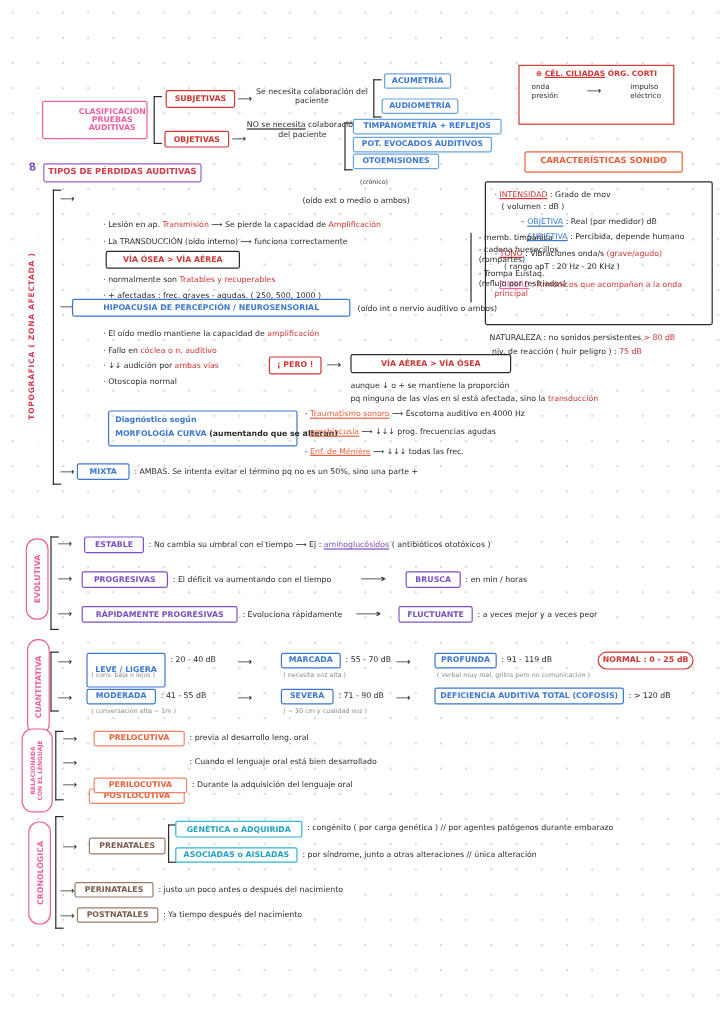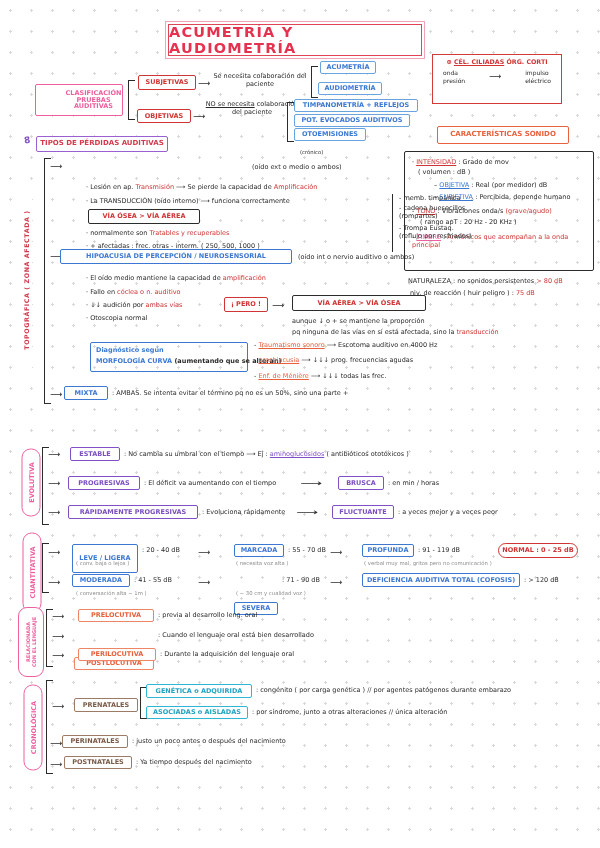--- a/index.html
+++ b/index.html
@@ -46,21 +46,20 @@
   .corti{position:absolute;left:432px;top:54px;width:130px;height:50px;border:1.6px solid #d23b35;background:#fff;box-sizing:border-box;padding:3px 4px;}
   .corti .t{font-size:6.3px;font-weight:bold;text-align:center;}
   .corti .body{display:flex;align-items:center;justify-content:space-between;margin-top:4px;padding:0 6px;font-size:6px;line-height:1.25;}
   .marker8{position:absolute;left:24px;top:135px;color:#8050c8;font-weight:bold;font-size:9px;transform:rotate(-8deg);}
 </style>
 </head>
 <body>
 
 <div class="page">
 
-  <div class="title-box">ACUMETRÍA Y AUDIOMETRÍA</div>
 
   <div class="box b-pink wrap" style="left:35px;top:84px;width:88px;height:32px;">CLASIFICACIÓN PRUEBAS AUDITIVAS</div>
   <i class="brk" style="left:128px;top:80px;height:38px;"></i>
   <div class="box b-red" style="left:138px;top:75px;width:58px;height:15px;">SUBJETIVAS</div>
   <i class="arr" style="left:198px;top:79px;"></i>
   <div class="hl wrap" style="left:212px;top:72px;width:96px;text-align:center;">Se necesita colaboración del paciente</div>
   <i class="brk" style="left:311px;top:66px;height:30px;"></i>
   <div class="box b-lblue" style="left:320px;top:61px;width:56px;height:13px;">ACUMETRÍA</div>
   <div class="box b-lblue" style="left:318px;top:82px;width:64px;height:13px;">AUDIOMETRÍA</div>
   <div class="box b-red" style="left:137px;top:109px;width:54px;height:14px;">OBJETIVAS</div>
@@ -97,21 +96,21 @@
   <div class="rot rot-plain" style="left:-65px;top:274px;width:182px;height:12px;">TOPOGRÁFICA ( ZONA AFECTADA )</div>
   <i class="brk" style="left:44px;top:158px;height:244px;"></i>
 
   <i class="arr" style="left:50px;top:162px;"></i>
   <div class="hl" style="left:252px;top:163px;">(oído ext o medio o ambos)</div>
   <div class="hl tiny" style="left:300px;top:149px;color:#2b2b2b;">(crónico)</div>
   <div class="hl" style="left:86px;top:183px;"><span>· Lesión en ap. </span><span style="color: rgb(207, 53, 53);">Transmisión</span><span> ⟶ Se pierde la capacidad de </span><span style="color: rgb(207, 53, 53);">Amplificación</span></div>
   <div class="hl" style="left:86px;top:197px;">· La TRANSDUCCIÓN (oído interno) ⟶ funciona correctamente</div>
   <div class="box b-via" style="left:88px;top:209px;width:112px;height:15px;">VÍA ÓSEA &gt; VÍA AÉREA</div>
   <div class="hl" style="left:86px;top:229px;"><span>· normalmente son </span><span style="color: rgb(207, 53, 53);">Tratables y recuperables</span></div>
-  <div class="hl" style="left:86px;top:242px;">· + afectadas : frec. otras - interm. ( 250, 500, 1000 )</div>
+  <div class="hl" style="left:86px;top:242px;">· + afectadas : frec. graves - agudas. ( 250, 500, 1000 )</div>
   <i class="vbar" style="left:392px;top:194px;height:58px;"></i>
   <div class="hl" style="left:399px;top:194px;">- memb. timpánica</div>
   <div class="hl wrap" style="left:399px;top:204px;width:78px;">- cadena huesecillos (rompartes)</div>
   <div class="hl wrap" style="left:399px;top:224px;width:78px;">- Trompa Eustaq. (reflujo por resfriados)</div>
 
   <i class="arr" style="left:50px;top:252px;"></i>
   <div class="box b-blue" style="left:60px;top:249px;width:232px;height:15px;">HIPOACUSIA DE PERCEPCIÓN / NEUROSENSORIAL</div>
   <div class="hl" style="left:298px;top:253px;">(oído int o nervio auditivo o ambos)</div>
   <div class="hl" style="left:86px;top:274px;"><span>· El oído medio mantiene la capacidad de </span><span style="color: rgb(207, 53, 53);">amplificación</span></div>
   <div class="hl" style="left:86px;top:288px;"><span>· Fallo en </span><span style="color: rgb(207, 53, 53);">cóclea o n. auditivo</span></div>
@@ -165,21 +164,21 @@
   <i class="arr" style="left:330px;top:548px;"></i>
   <div class="box b-blue" style="left:362px;top:544px;width:52px;height:13px;">PROFUNDA</div>
   <div class="hl" style="left:418px;top:546px;">: 91 - 119 dB</div>
   <div class="hl tiny" style="left:364px;top:560px;">( verbal muy mal, gritos pero no comunicación )</div>
   <div class="box b-red pill" style="left:498px;top:543px;width:80px;height:15px;">NORMAL : 0 - 25 dB</div>
   <i class="arr" style="left:48px;top:578px;"></i>
   <div class="box b-blue" style="left:72px;top:574px;width:58px;height:13px;">MODERADA</div>
   <div class="hl" style="left:134px;top:576px;">: 41 - 55 dB</div>
   <div class="hl tiny" style="left:76px;top:590px;">( conversación alta ~ 1m )</div>
   <i class="arr" style="left:198px;top:578px;"></i>
-  <div class="box b-blue" style="left:234px;top:574px;width:44px;height:13px;margin-top:28px;">SEVERA</div>
+  <div class="box b-blue" style="left:234px;top:574px;width:44px;height:13px;">SEVERA</div>
   <div class="hl" style="left:282px;top:576px;">: 71 - 90 dB</div>
   <div class="hl tiny" style="left:236px;top:590px;">( ~ 30 cm y cualidad voz )</div>
   <i class="arr" style="left:330px;top:578px;"></i>
   <div class="box b-blue" style="left:362px;top:573px;width:158px;height:14px;">DEFICIENCIA AUDITIVA TOTAL (COFOSIS)</div>
   <div class="hl" style="left:524px;top:576px;">: &gt; 120 dB</div>
 
   <div class="rot rot-pill" style="left:-4px;top:629px;width:60px;height:22px;font-size:5px;line-height:1.2;">
     <span>RELACIONADA</span>
       <span>CON EL LENGUAJE</span>
   </div>

